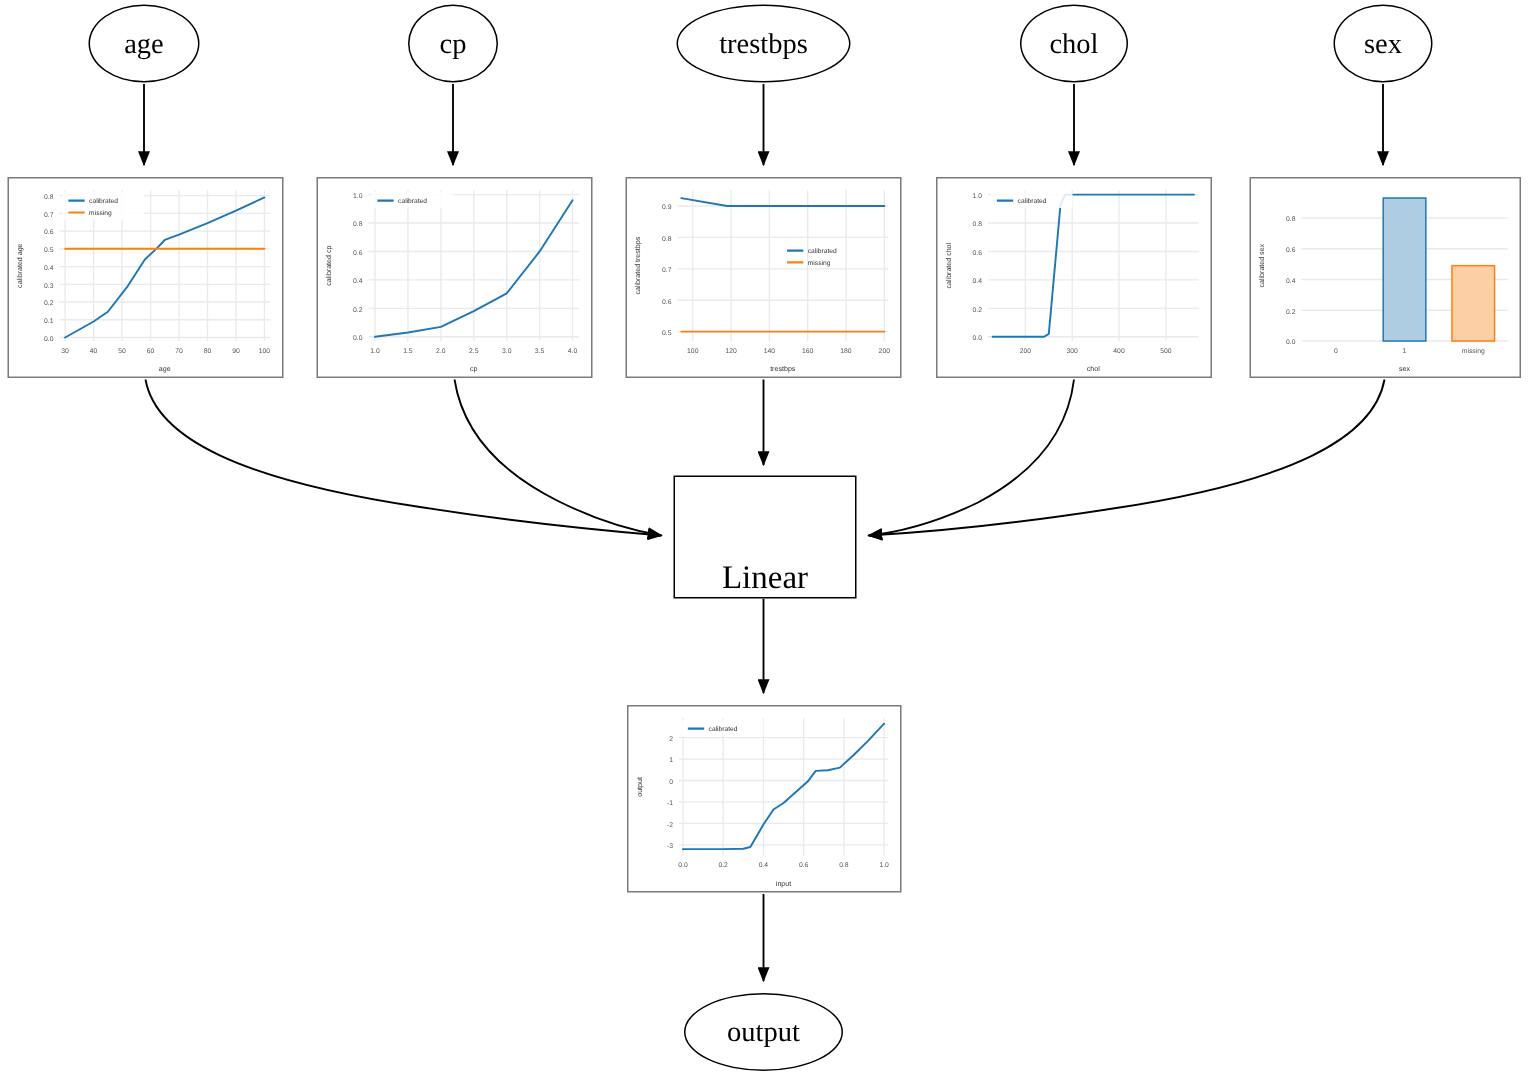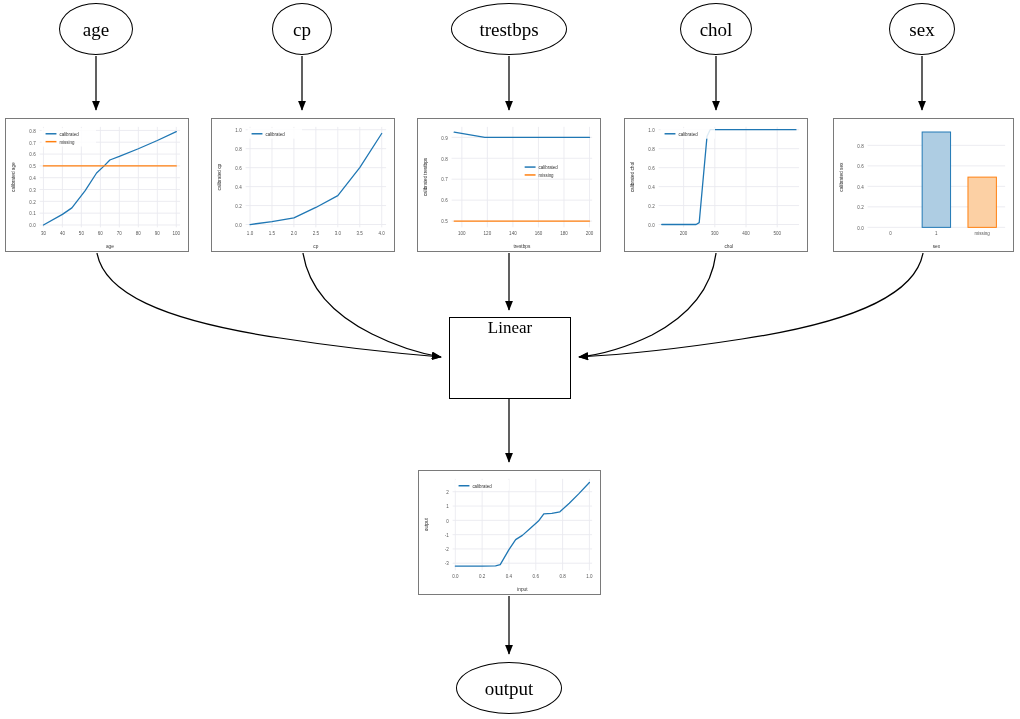--- a/index.html
+++ b/index.html
@@ -20,25 +20,25 @@
     border-radius:50%;
     background:#fff;
     font-family:"Liberation Serif", serif;
     font-size:19px;
     color:#000;
     line-height:1;
     box-sizing:border-box;
   }
   .box-node{
     position:absolute;
-    display:flex;align-items:flex-start;justify-content:center;
+    display:flex;align-items:flex-end;justify-content:center;
     border:1.2px solid #000;
     background:#fff;
     font-family:"Liberation Serif", serif;
-    font-size:17px;
+    font-size:22px;
     color:#000;
     box-sizing:border-box;
   }
 
   
   .panel{
     position:absolute;
     background:#ffffff;
     border:1.3px solid #7a7a7a;
     box-sizing:border-box;

